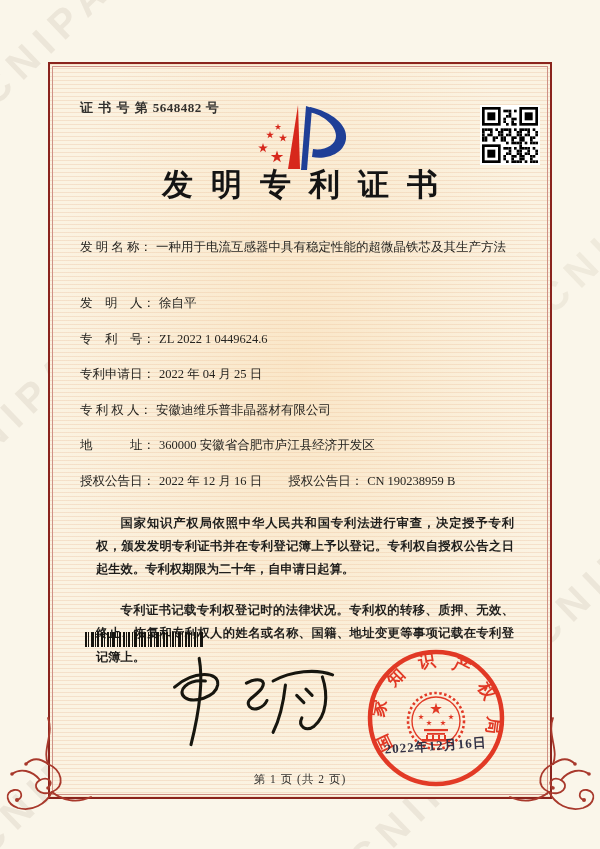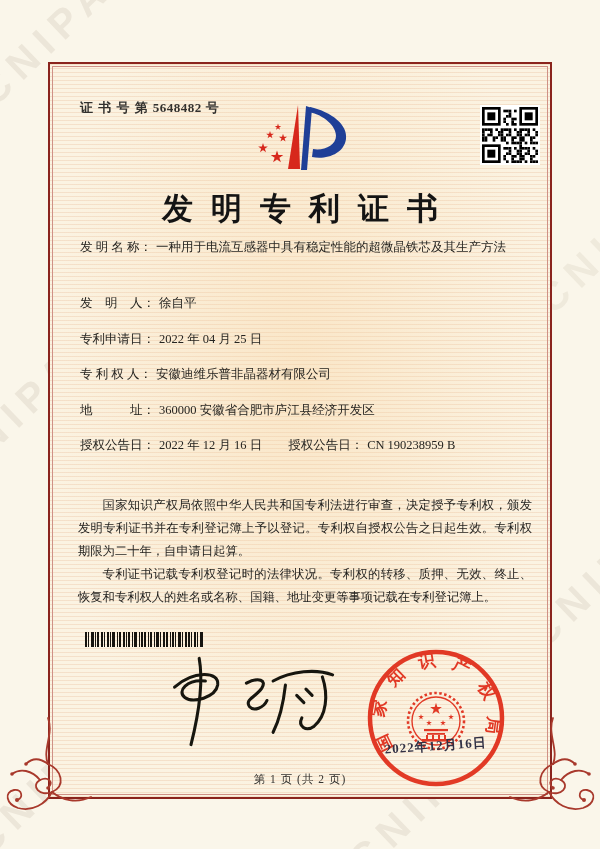--- a/index.html
+++ b/index.html
@@ -44,37 +44,37 @@
   
   .cert-no{
     position:absolute;left:80px;top:99px;font-size:13px;font-weight:700;color:#33312e;
     letter-spacing:1px;white-space:pre;
   }
   .cert-no .num{padding:0 4px;letter-spacing:0.5px;}
   .logo{position:absolute;left:252px;top:99px;width:100px;height:78px;}
   .qr{position:absolute;left:480px;top:105px;width:60px;height:60px;background:#fff;
       padding:2px;box-sizing:border-box;}
   .title{
-    position:absolute;left:0;right:0;top:188px;text-align:center;
+    position:absolute;left:0;right:0;top:164px;text-align:center;
     font-size:31px;font-weight:700;color:#141414;
     letter-spacing:18px;text-indent:18px;
   }
   
   .fields{position:absolute;left:80px;top:238px;width:452px;font-size:12.5px;font-weight:400;color:#262420;}
   .field-row{display:flex;line-height:19px;margin-bottom:16.5px;}
   .field-row.first{margin-bottom:37px;}
   .field-label{white-space:pre;flex:0 0 auto;}
   .field-value{white-space:pre;margin-left:4px;}
   .field-value.second-label{margin-left:26px;}
   
   .body-text{
     position:absolute;left:78px;top:494px;width:454px;
     font-size:12.3px;line-height:1.88;text-align:justify;color:#1f1e1c;font-weight:500;
   }
-  .body-text p{margin:0;text-indent:2em;}
+  .body-text p{margin:18px;text-indent:2em;font-weight:bold;}
   
   .barcode{position:absolute;left:85px;top:632px;width:160px;height:15px;font-size:0;}
   .officials{position:absolute;left:85px;top:681px;font-size:14px;font-weight:700;color:#1b1a18;line-height:28px;}
   .signature{position:absolute;left:152px;top:652px;width:195px;height:98px;}
   .seal{position:absolute;left:363px;top:645px;width:146px;height:146px;}
   .page-num{position:absolute;left:0;right:0;top:772px;text-align:center;font-size:11.5px;color:#33312e;letter-spacing:1px;}
   .footer-note{position:absolute;left:0;right:0;top:810px;text-align:center;font-size:11.5px;color:#262522;letter-spacing:1px;}
 </style>
 </head>
 <body>
@@ -280,20 +280,24 @@
   <div class="fields">
     <div class="field-row first">
       <span class="field-label">发 明 名 称：</span>
       <span class="field-value">一种用于电流互感器中具有稳定性能的超微晶铁芯及其生产方法</span>
     </div>
     <div class="field-row">
       <span class="field-label">发　明　人：</span>
       <span class="field-value">徐自平</span>
     </div>
     <div class="field-row">
+      <span class="field-label">专　利　号：</span>
+      <span class="field-value">ZL 2022 1 0449624.6</span>
+    </div>
+    <div class="field-row">
       <span class="field-label">专利申请日：</span>
       <span class="field-value">2022 年 04 月 25 日</span>
     </div>
     <div class="field-row">
       <span class="field-label">专 利 权 人：</span>
       <span class="field-value">安徽迪维乐普非晶器材有限公司</span>
     </div>
     <div class="field-row">
       <span class="field-label">地　　　址：</span>
       <span class="field-value">360000 安徽省合肥市庐江县经济开发区</span>

